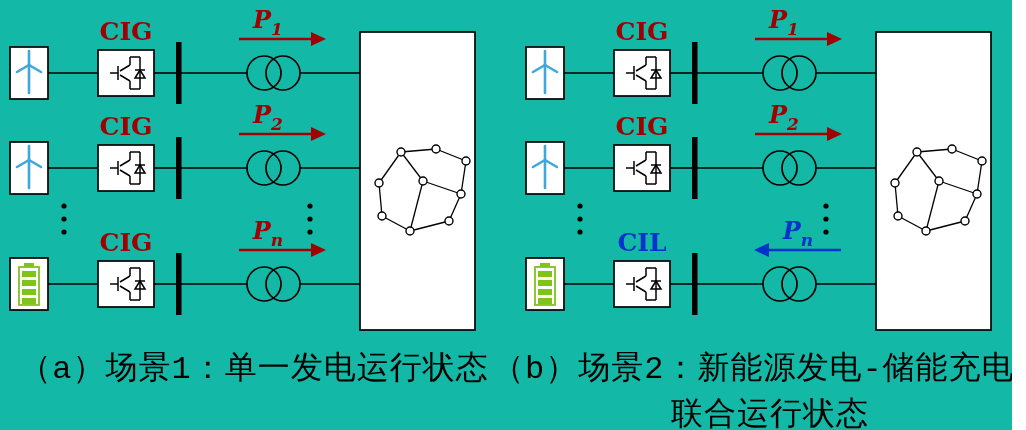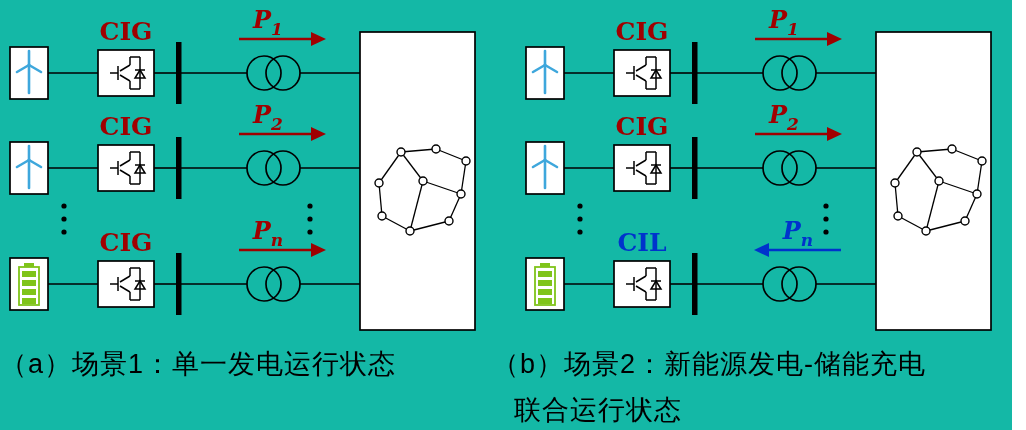--- a/index.html
+++ b/index.html
@@ -1,20 +1,20 @@
 <!DOCTYPE html>
 <html><head>
 <meta charset="utf-8">
 <style>
   html,body{margin:0;padding:0;background:#fff}
   .stage{position:relative;width:1012px;height:430px;background:#14b8a6;overflow:hidden;
          font-family:"DejaVu Serif",serif}
   .panel{position:absolute;top:0}
-  .caption{position:absolute;text-align:left;font-size:27px;color:#000;
-           font-family:Liberation Sans, sans-serif;letter-spacing:1px;white-space:nowrap}
+  .caption{position:absolute;text-align:center;font-size:32px;color:#000;
+           font-family:Liberation Mono, monospace;letter-spacing:1px;white-space:nowrap}
   .wire{stroke:#000;stroke-width:1.6}
   .box{fill:#fff;stroke:#000;stroke-width:1.7}
   .busbar{fill:#000}
   .xfmr circle{fill:none;stroke:#000;stroke-width:1.7}
   .cig-label{font-family:"DejaVu Serif",serif;font-size:25px;font-weight:bold;text-anchor:middle}
   .p-label{font-family:"DejaVu Serif",serif;font-size:24px;font-style:italic;font-weight:bold;text-anchor:middle}
   .p-sub{font-size:17px}
   .edge{stroke:#000;stroke-width:1.3}
   .node circle{fill:#fff;stroke:#000;stroke-width:1.4}
   .dot circle{fill:#000}

